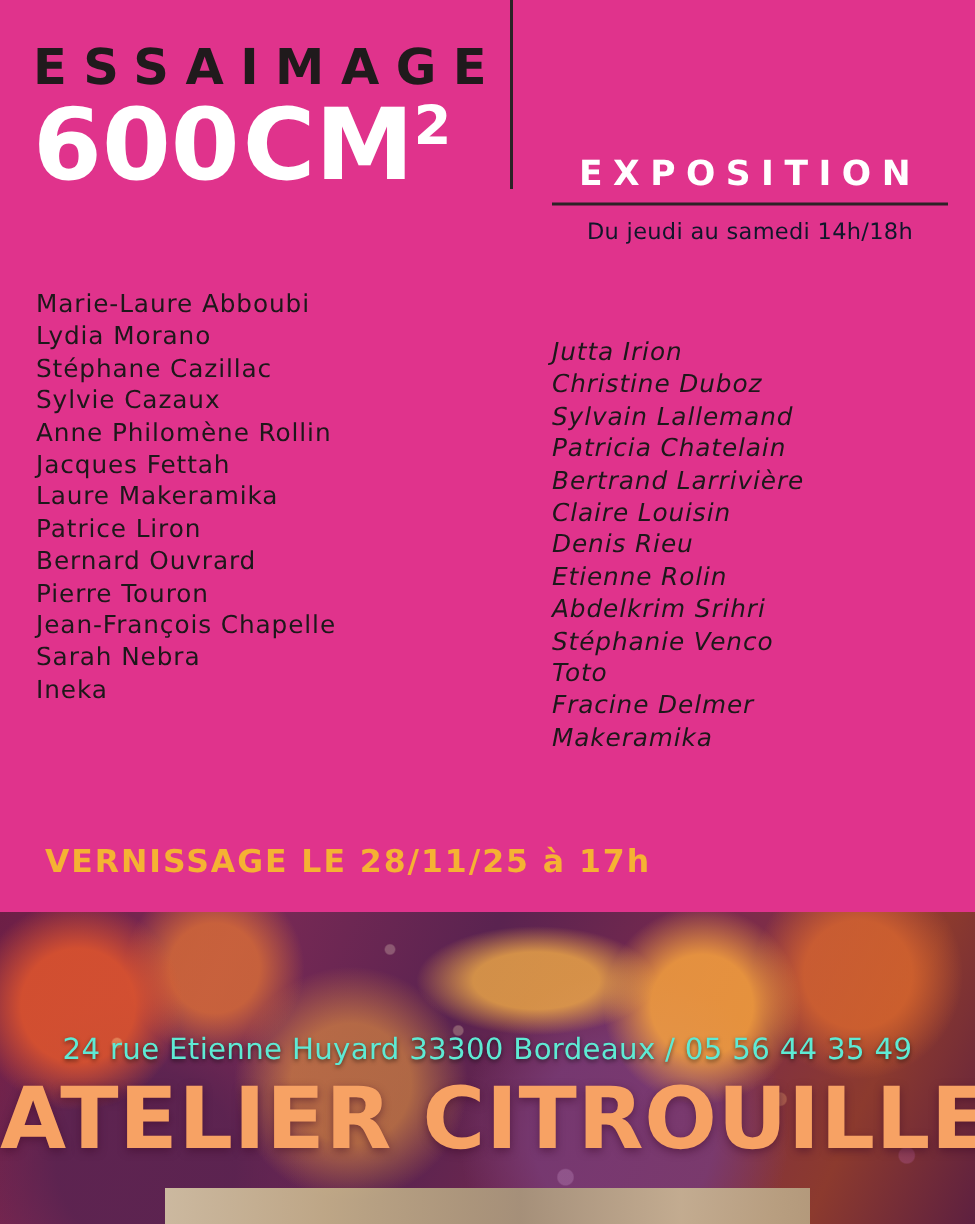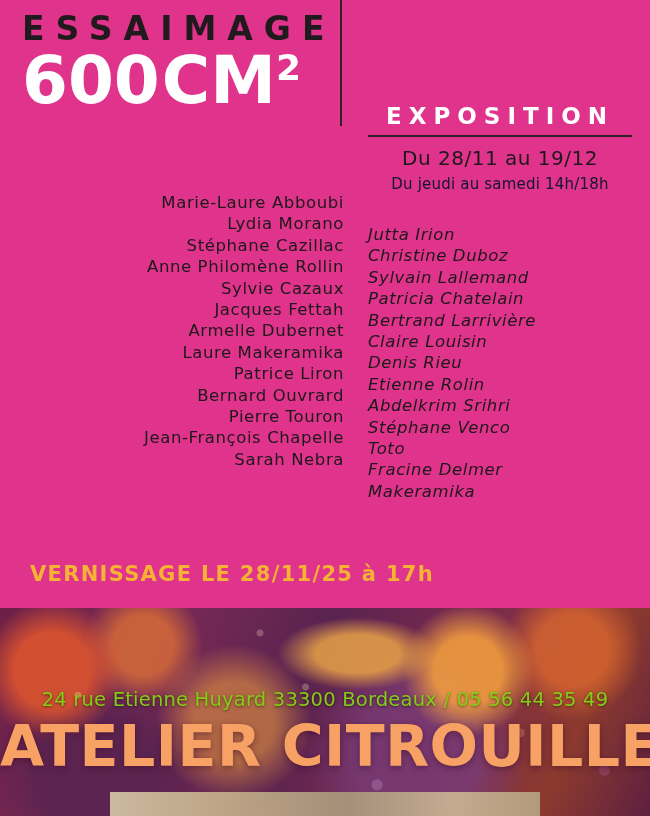--- a/index.html
+++ b/index.html
@@ -13,21 +13,21 @@
     position: relative;
     width: 650px;
     height: 816px;
     background: #e0338c;
     overflow: hidden;
   }
 
   
   .header {
     position: relative;
-    padding: 0 22px;
+    padding: 16px 22px;
     height: 140px;
   }
   .title-essaimage {
     font-size: 33px;
     font-weight: 700;
     letter-spacing: 11px;
     color: #201a1c;
     line-height: 1;
     padding-top: 12px;
     font-family: "DejaVu Sans", sans-serif;
@@ -97,21 +97,21 @@
     position: absolute;
     top: 192px;
     left: 0;
     width: 650px;
     height: 350px;
   }
   .col {
     position: absolute;
     top: 0;
   }
-  .col-left { left: 24px; width: 320px; text-align: right; }
+  .col-left { left: 24px; width: 320px; }
   .col-right { left: 368px; width: 270px; top: 32px; font-style: italic; }
   .name {
     font-size: 16.5px;
     color: #1d181a;
     line-height: 21.4px;
     letter-spacing: 0.6px;
     white-space: nowrap;
     font-family: "DejaVu Sans", sans-serif;
   }
 
@@ -171,21 +171,21 @@
     background: linear-gradient(90deg, #d8c9a8 0%, #c8b48c 25%, #ab9a7c 55%, #cbb894 80%, #b8a484 100%);
     opacity: 0.9;
   }
   .address {
     position: absolute;
     left: 0;
     top: 80px;
     width: 650px;
     text-align: center;
     font-size: 19.5px;
-    color: #84cc16;
+    color: #5eead4;
     letter-spacing: 0.2px;
     text-shadow: 0 1px 3px rgba(0,0,0,0.55);
   }
   .atelier {
     position: absolute;
     left: 0;
     top: 110px;
     width: 606px;
     text-align: center;
     font-size: 57px;
@@ -206,51 +206,50 @@
     <div class="title-essaimage">ESSAIMAGE</div>
     <div class="title-900">
       <span>600</span><span class="cm">CM</span><span class="sup">2</span>
     </div>
     <div class="vdivider"></div>
   </div>
 
   <div class="expo-block">
     <div class="expo-word">EXPOSITION</div>
     <div class="expo-rule"></div>
-    <div class="expo-dates">Du 28/11 au 19/12</div>
     <div class="expo-hours">Du jeudi au samedi 14h/18h</div>
   </div>
 
   <div class="names">
     <div class="col col-left">
       <div class="name">Marie-Laure Abboubi</div>
       <div class="name">Lydia Morano</div>
       <div class="name">Stéphane Cazillac</div>
+      <div class="name">Sylvie Cazaux</div>
       <div class="name">Anne Philomène Rollin</div>
-      <div class="name">Sylvie Cazaux</div>
       <div class="name">Jacques Fettah</div>
-      <div class="name">Armelle Dubernet</div>
       <div class="name">Laure Makeramika</div>
       <div class="name">Patrice Liron</div>
       <div class="name">Bernard Ouvrard</div>
       <div class="name">Pierre Touron</div>
       <div class="name">Jean-François Chapelle</div>
       <div class="name">Sarah Nebra</div>
+      <div class="name">Ineka</div>
     </div>
     <div class="col col-right">
       <div class="name">Jutta Irion</div>
       <div class="name">Christine Duboz</div>
       <div class="name">Sylvain Lallemand</div>
       <div class="name">Patricia Chatelain</div>
       <div class="name">Bertrand Larrivière</div>
       <div class="name">Claire Louisin</div>
       <div class="name">Denis Rieu</div>
       <div class="name">Etienne Rolin</div>
       <div class="name">Abdelkrim Srihri</div>
-      <div class="name">Stéphane Venco</div>
+      <div class="name">Stéphanie Venco</div>
       <div class="name">Toto</div>
       <div class="name">Fracine Delmer</div>
       <div class="name">Makeramika</div>
     </div>
   </div>
 
   <div class="vernissage">VERNISSAGE LE 28/11/25 à 17h</div>
 
   <div class="photo">
     <div class="bg"></div>

